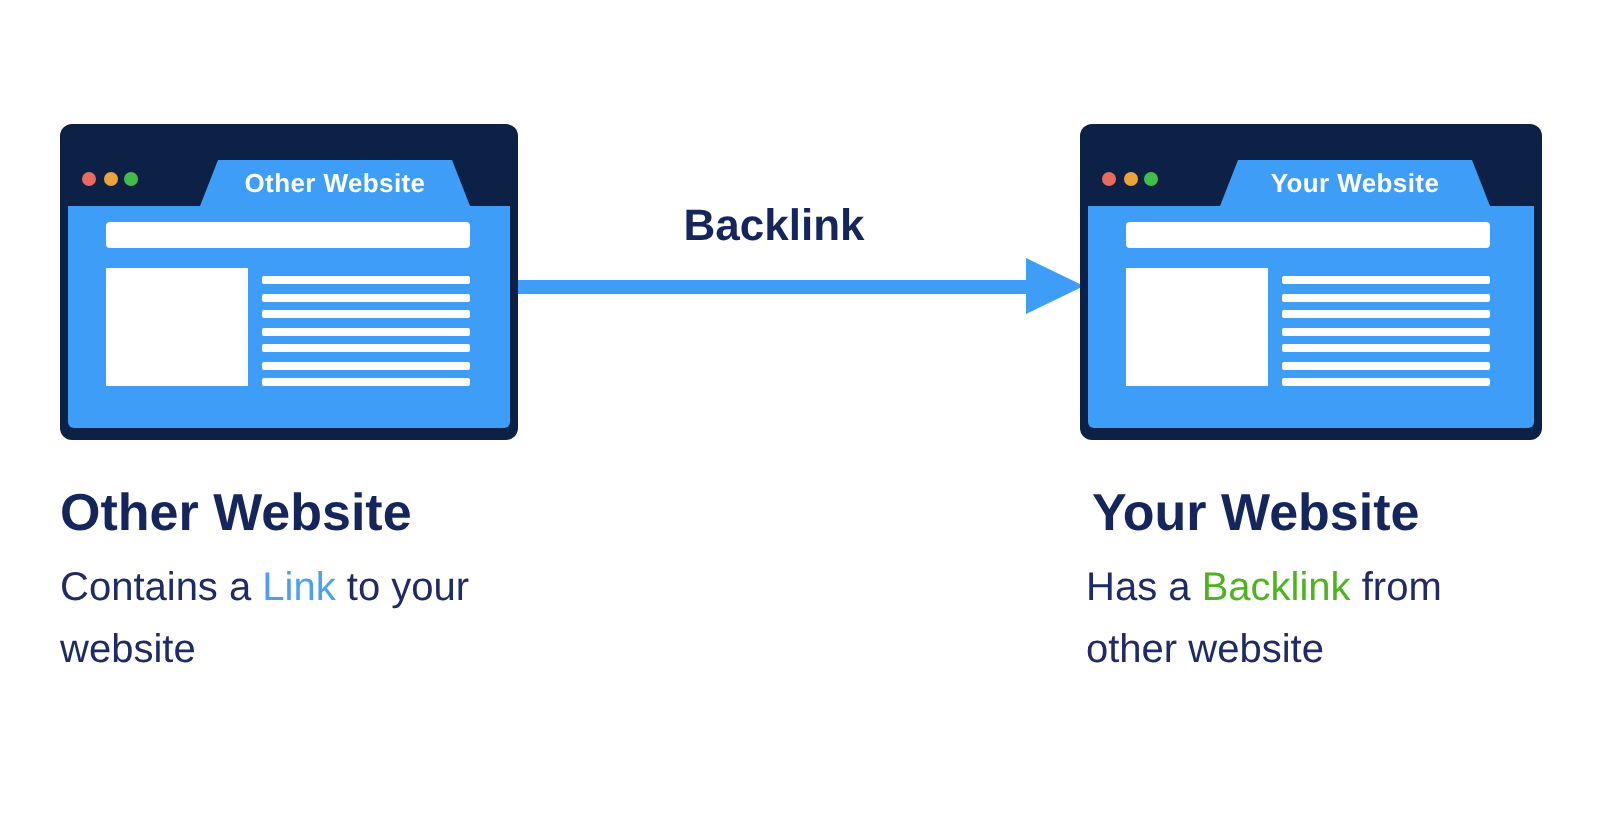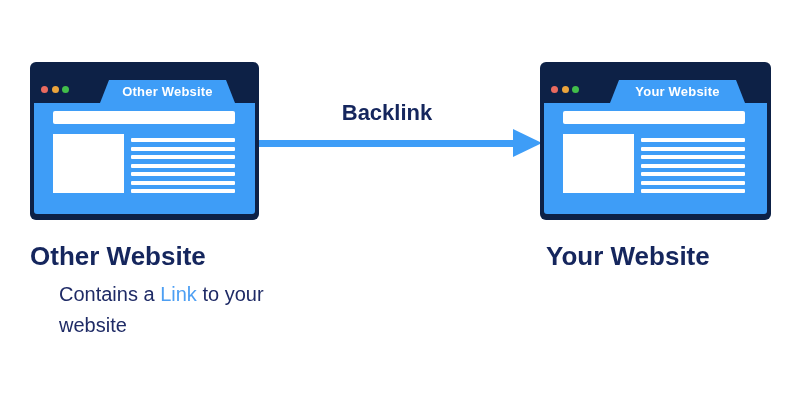--- a/index.html
+++ b/index.html
@@ -93,21 +93,20 @@
     font-size: 26px; font-weight: 700;
     color: var(--heading-navy, #15265D);
   }
   #caption-left-title  { left: 30px; }
   #caption-right-title { left: 546px; }
 
   .caption-desc {
     position: absolute; top: 279px;
     font-size: 20px; line-height: 31px;
     color: var(--body-navy, #1F2B66);
-    margin-left: 29px;
   }
   #caption-left-desc  { left: 30px;  width: 240px; }
   #caption-right-desc { left: 543px; width: 215px; }
 
   .hl-link  { color: var(--link-blue, #4D9FF3); }
   .hl-green { color: var(--backlink-green, #4DB31F); }
 </style>
 </head>
 <body>
 
@@ -162,14 +161,15 @@
           <div class="line"></div>
           <div class="line"></div>
         </div>
     </div>
   </div>
 
   <div class="caption-title" id="caption-left-title">Other Website</div>
   <div class="caption-desc" id="caption-left-desc"><span>Contains a </span><span class="hl-link">Link</span><span> to your website</span></div>
 
   <div class="caption-title" id="caption-right-title">Your Website</div>
+  <div class="caption-desc" id="caption-right-desc"><span>Has a </span><span class="hl-green">Backlink</span><span> from other website</span></div>
 
 </div>
 
 </body></html>

